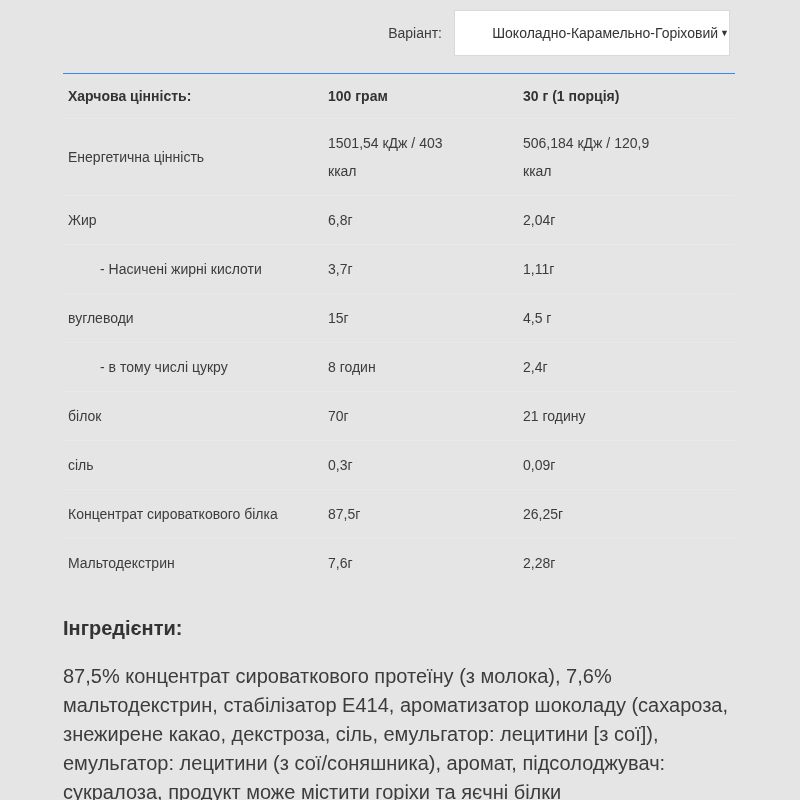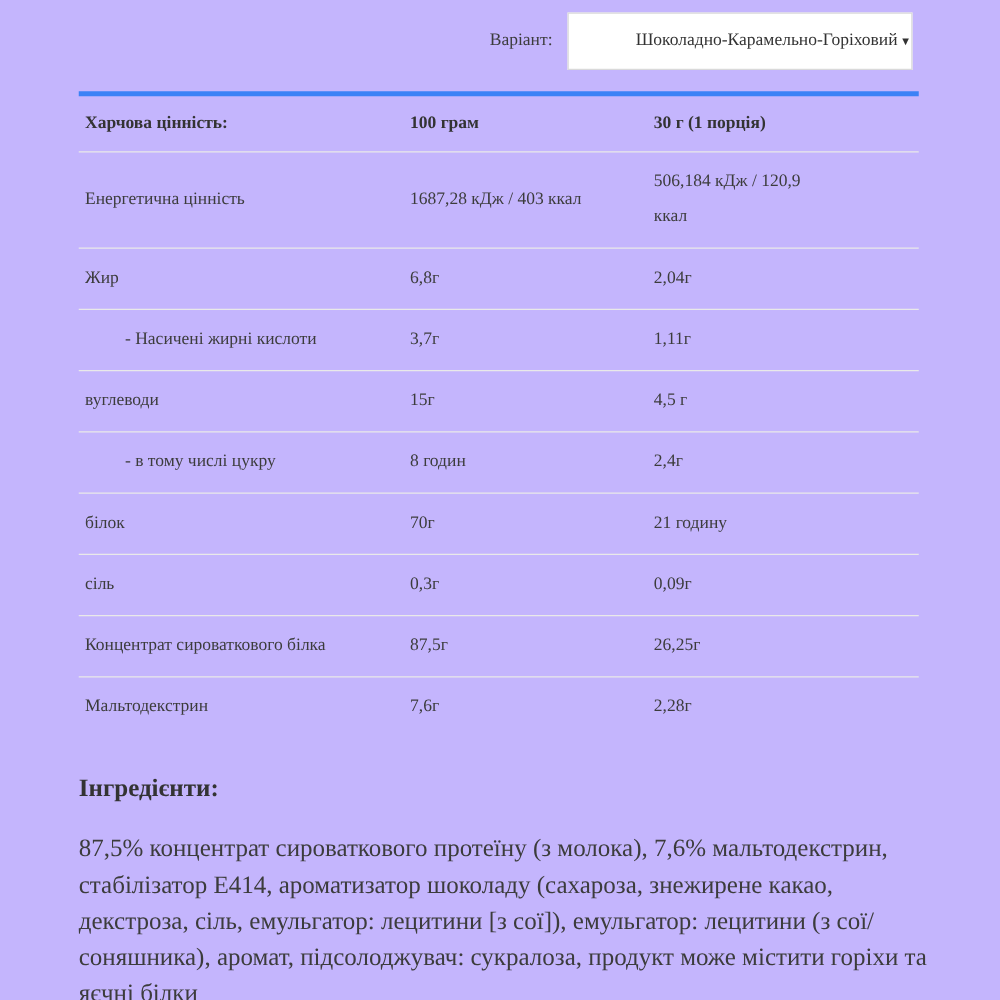--- a/index.html
+++ b/index.html
@@ -4,22 +4,22 @@
 <style>
   html, body {
     margin: 0;
     padding: 0;
     background: #ffffff;
   }
   .page {
     position: relative;
     width: 800px;
     height: 800px;
-    background: #c4b5fd;
-    font-family: Liberation Serif, serif;
+    background: #e5e5e5;
+    font-family: Liberation Sans, sans-serif;
     color: #3c3c3c;
     font-size: 14px;
     overflow: hidden;
   }
 
   
   .variant-row {
     display: flex;
     align-items: center;
     justify-content: flex-end;
@@ -54,21 +54,21 @@
     margin: 17px 0 0 63px;
     width: 672px;
   }
   .trow {
     display: flex;
     align-items: center;
     border-bottom: 1px solid #e9e9e9;
     padding: 10px 0;
   }
   .trow.header {
-    border-top: 4px solid #3b82f6;
+    border-top: 1px solid #3b82f6;
     padding: 8px 0;
     font-weight: bold;
     color: #333333;
   }
   .trow.no-border {
     border-bottom: none;
   }
   .cell {
     line-height: 28px;
   }
@@ -131,21 +131,21 @@
           <span class="inner">100 грам</span>
         </div>
       <div class="cell val val2">
           <span class="inner">30 г (1 порція)</span>
         </div>
     </div>
 
     <div class="trow">
       <div class="cell label">Енергетична цінність</div>
       <div class="cell val">
-          <span class="inner">1687,28 кДж / 403 ккал</span>
+          <span class="inner">1501,54 кДж / 403 ккал</span>
         </div>
       <div class="cell val val2">
           <span class="inner">506,184 кДж / 120,9 ккал</span>
         </div>
     </div>
 
     <div class="trow">
       <div class="cell label">Жир</div>
       <div class="cell val">
           <span class="inner">6,8г</span>

